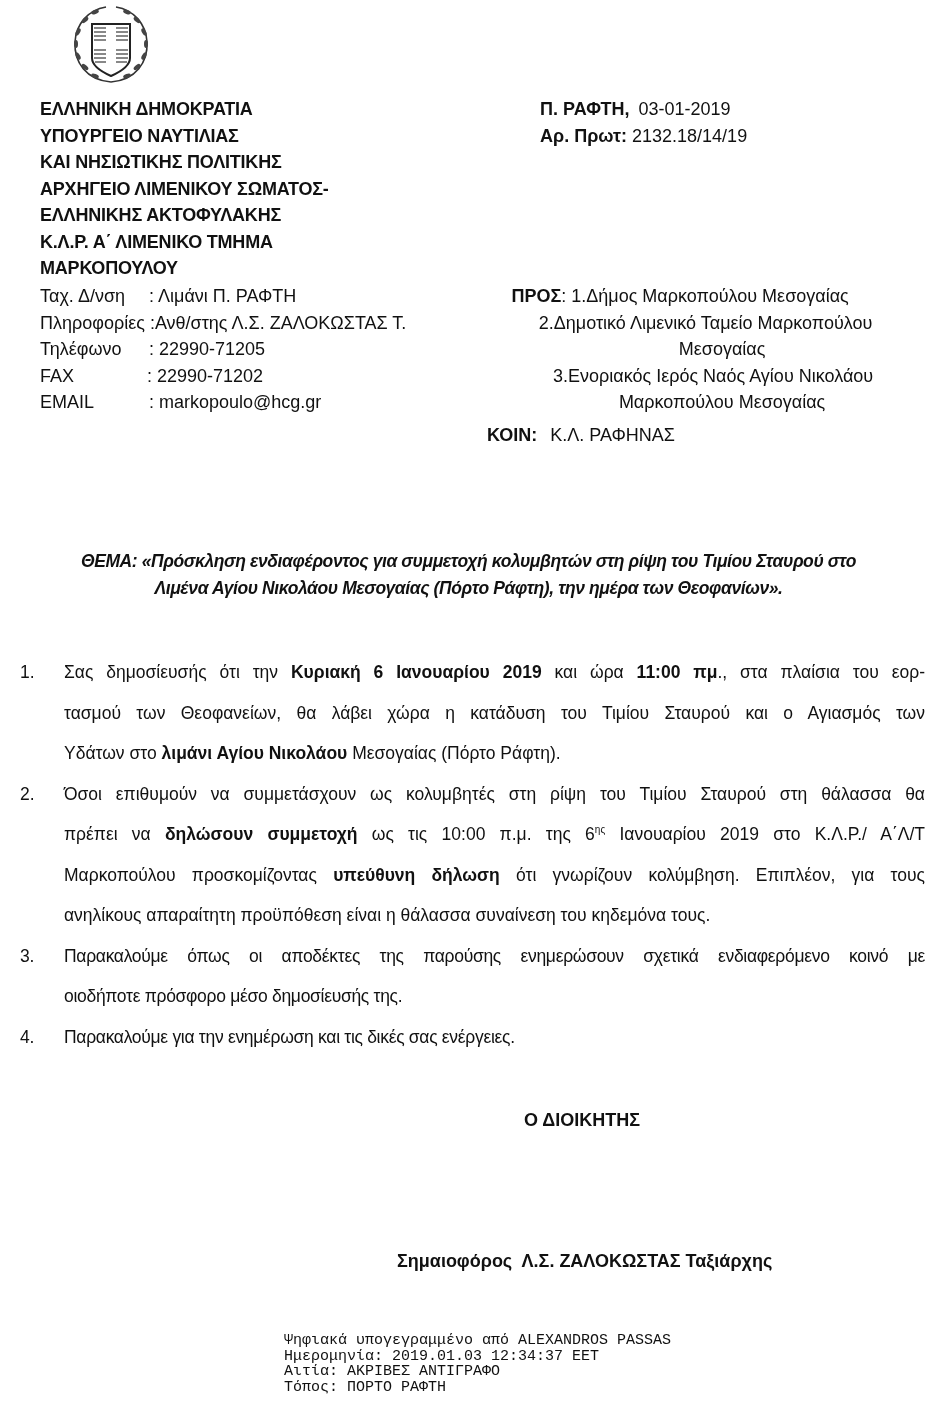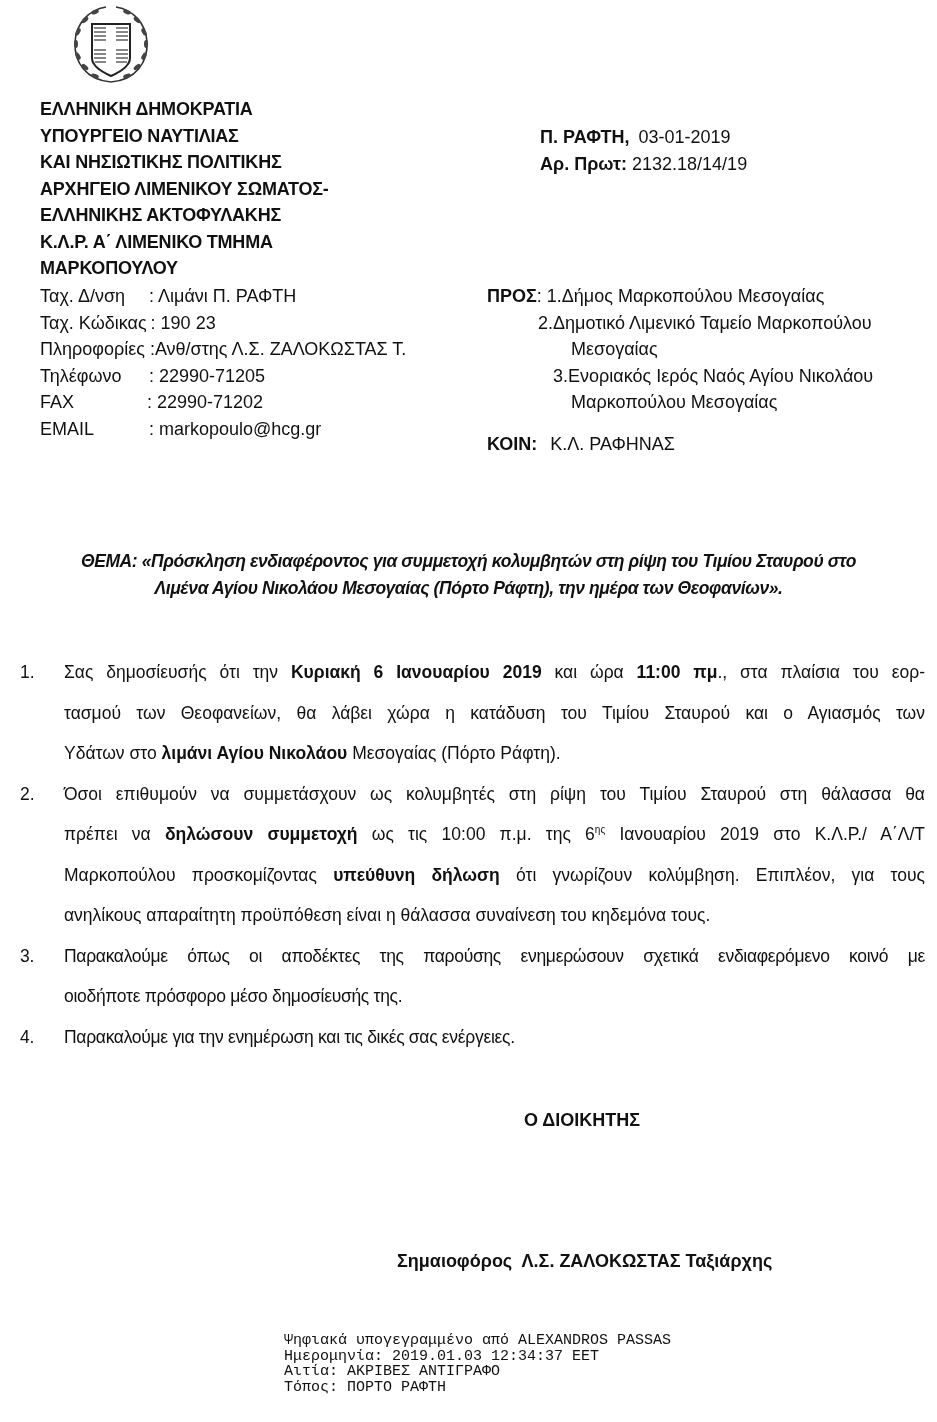--- a/index.html
+++ b/index.html
@@ -47,42 +47,42 @@
     .contact .lbl { display: inline-block; width: 95px; }
     .contact .lbl.wide { width: auto; }
     .contact .val { display: inline-block; }
 
     .hdr-right {
       position: absolute;
       left: 540px;
       top: 96px;
       font-size: 18px;
       line-height: 26.5px;
-      margin-top: 28px;
     }
     .hdr-right div { white-space: nowrap; }
     .b { font-weight: bold; }
 
     .recipients {
       position: absolute;
       left: 487px;
       top: 283px;
       font-size: 18px;
       line-height: 26.5px;
+      text-align: center;
     }
     .recipients div { white-space: nowrap; }
     .recipients .r1 { }
     .recipients .r2 { padding-left: 51px; }
     .recipients .r2b { padding-left: 84px; }
     .recipients .r3 { padding-left: 66px; }
     .recipients .r3b { padding-left: 84px; }
     .koin {
       position: absolute;
       left: 487px;
-      top: 434px;
+      top: 425px;
       font-size: 18px;
       white-space: nowrap;
     }
 
     .subject {
       position: absolute;
       left: 0;
       top: 548px;
       width: 937px;
       text-align: center;
@@ -205,24 +205,20 @@
     <div>Κ.Λ.Ρ. Α΄ ΛΙΜΕΝΙΚΟ ΤΜΗΜΑ</div>
     <div>ΜΑΡΚΟΠΟΥΛΟΥ</div>
   </div>
 
   <div class="contact">
     <div class="row">
       <span class="lbl">Ταχ. Δ/νση</span>
       <span class="val" style="padding-left:14px">: Λιμάνι Π. ΡΑΦΤΗ</span>
     </div>
     <div class="row">
-      <span class="lbl wide">Ταχ. Κώδικας</span>
-      <span class="val" style="padding-left:4px">: 190 23</span>
-    </div>
-    <div class="row">
       <span class="lbl wide">Πληροφορίες</span>
       <span class="val" style="white-space:pre"> :Ανθ/στης Λ.Σ. ΖΑΛΟΚΩΣΤΑΣ Τ.</span>
     </div>
     <div class="row">
       <span class="lbl">Τηλέφωνο</span>
       <span class="val" style="padding-left:14px">: 22990-71205</span>
     </div>
     <div class="row">
       <span class="lbl">FAX</span>
       <span class="val" style="padding-left:12px">: 22990-71202</span>

